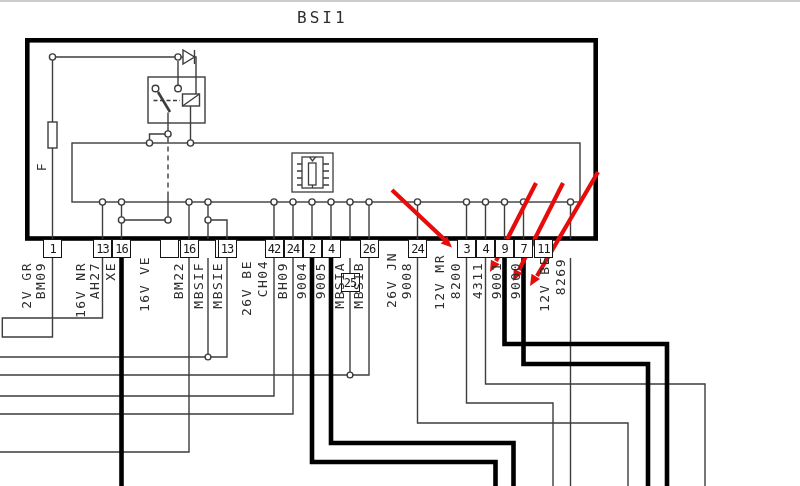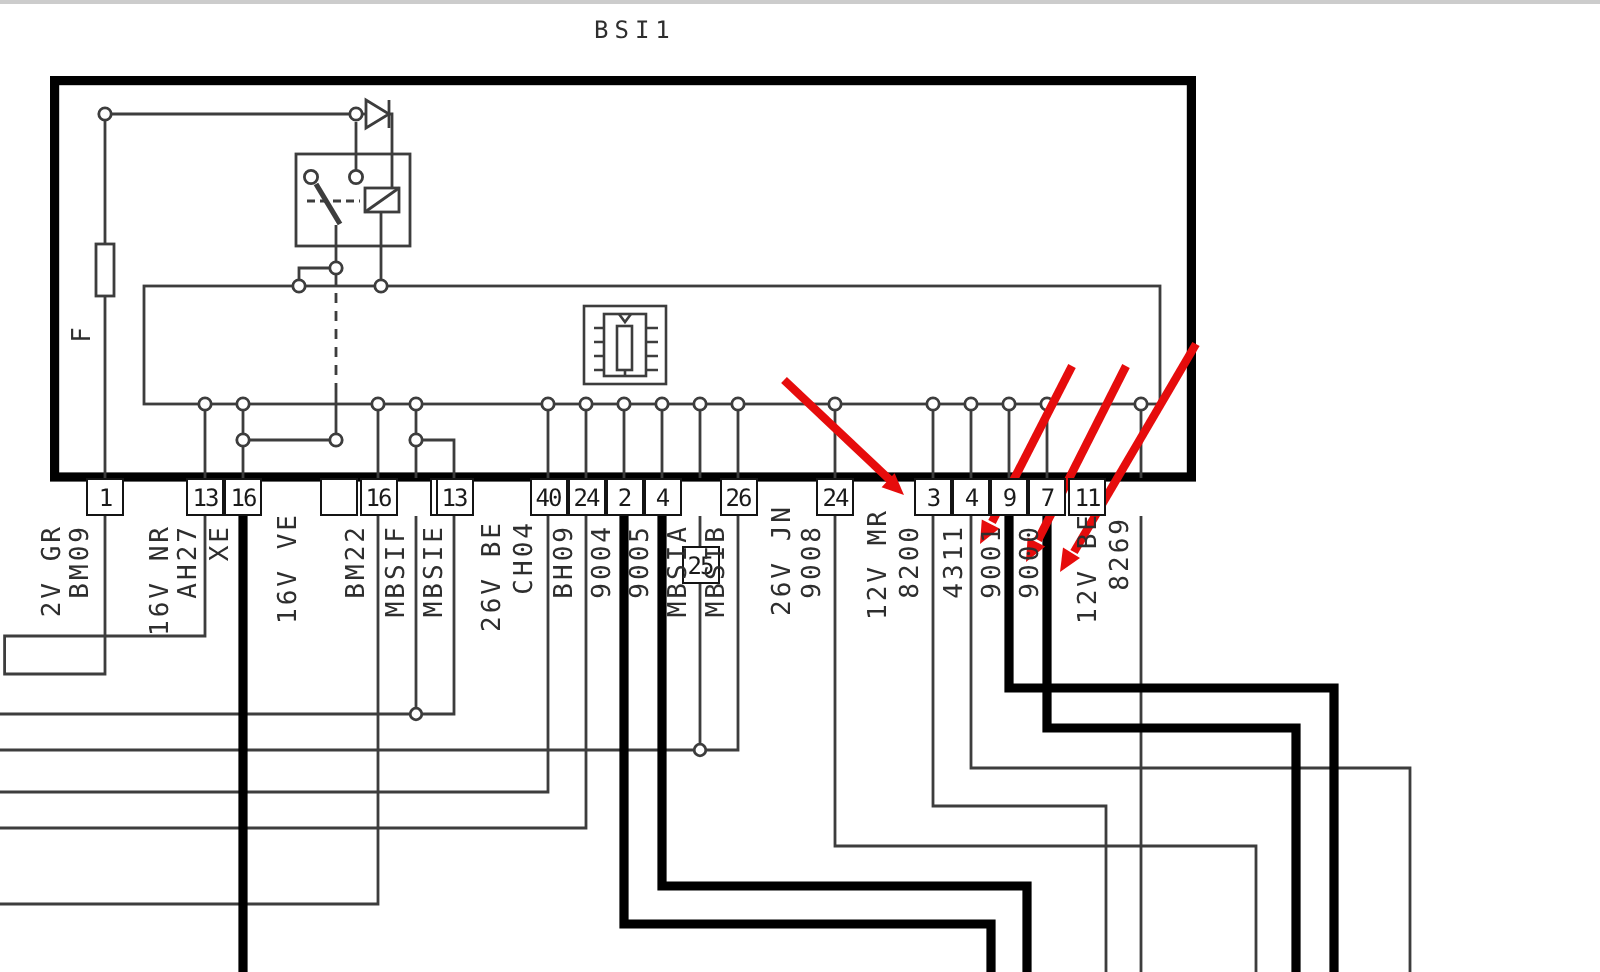--- a/index.html
+++ b/index.html
@@ -1,19 +1,19 @@
 <!DOCTYPE html>
 <html><head>
 <meta charset="utf-8">
 <style>
   html,body{margin:0;padding:0;background:#ffffff;}
   #stage{position:relative;width:800px;height:486px;background:#ffffff;overflow:hidden;
          font-family:"DejaVu Sans Mono","Liberation Mono",monospace;}
   #topedge{position:absolute;left:0;top:0;width:800px;height:2px;background:#cccccc;}
-  .title{position:absolute;left:297px;top:8px;font-size:12px;letter-spacing:3px;color:#2e2e2e;white-space:nowrap;}
+  .title{position:absolute;left:297px;top:8px;font-size:16px;letter-spacing:3px;color:#2e2e2e;white-space:nowrap;}
   svg{position:absolute;left:0;top:0;}
   .pinbox{position:absolute;top:239px;width:19px;height:19px;box-sizing:border-box;
           border:1.7px solid #141414;background:#ffffff;color:#1a1a1a;
           font-size:12px;letter-spacing:-1px;display:flex;align-items:center;justify-content:center;}
   .vlabel{position:absolute;font-size:13px;letter-spacing:1.5px;color:#2e2e2e;white-space:nowrap;
           transform:rotate(-90deg) translateX(-100%);transform-origin:0 0;line-height:14px;}
 </style>
 </head>
 <body>
 
@@ -166,21 +166,21 @@
 
   <div class="vlabel" style="left:35px;top:162px;">F</div>
 
   <div class="pinbox" style="left:43px;">1</div>
   <div class="pinbox" style="left:93px;">13</div>
   <div class="pinbox" style="left:112px;">16</div>
   <div class="pinbox" style="left:160px;"></div>
   <div class="pinbox" style="left:179.5px;">16</div>
   <div class="pinbox" style="left:215px;">12</div>
   <div class="pinbox" style="left:217.5px;">13</div>
-  <div class="pinbox" style="left:264.5px;">40</div>
+  <div class="pinbox" style="left:264.5px;">42</div>
   <div class="pinbox" style="left:283.5px;">24</div>
   <div class="pinbox" style="left:302.5px;">2</div>
   <div class="pinbox" style="left:321.5px;">4</div>
   <div class="pinbox" style="left:340.5px;margin-top:34px;">25</div>
   <div class="pinbox" style="left:359.5px;">26</div>
   <div class="pinbox" style="left:408px;">24</div>
   <div class="pinbox" style="left:457px;">3</div>
   <div class="pinbox" style="left:476px;">4</div>
   <div class="pinbox" style="left:495px;">9</div>
   <div class="pinbox" style="left:514px;">7</div>

